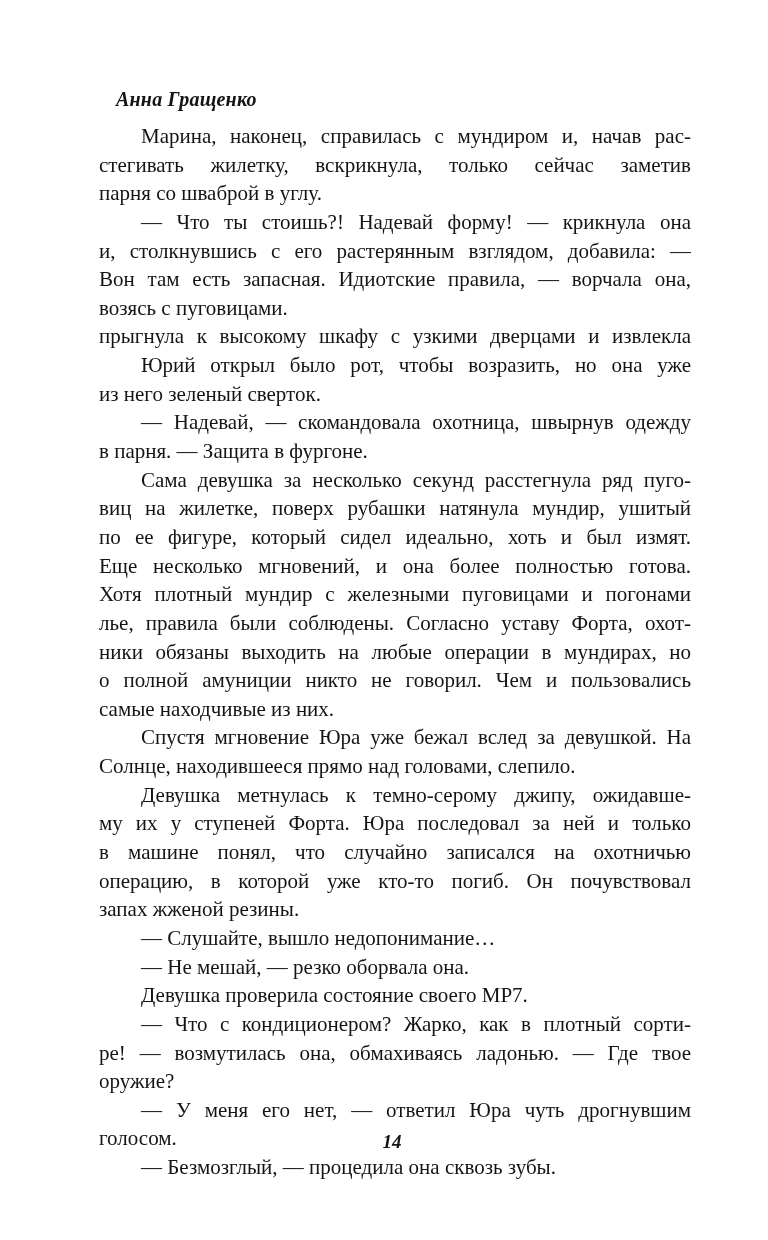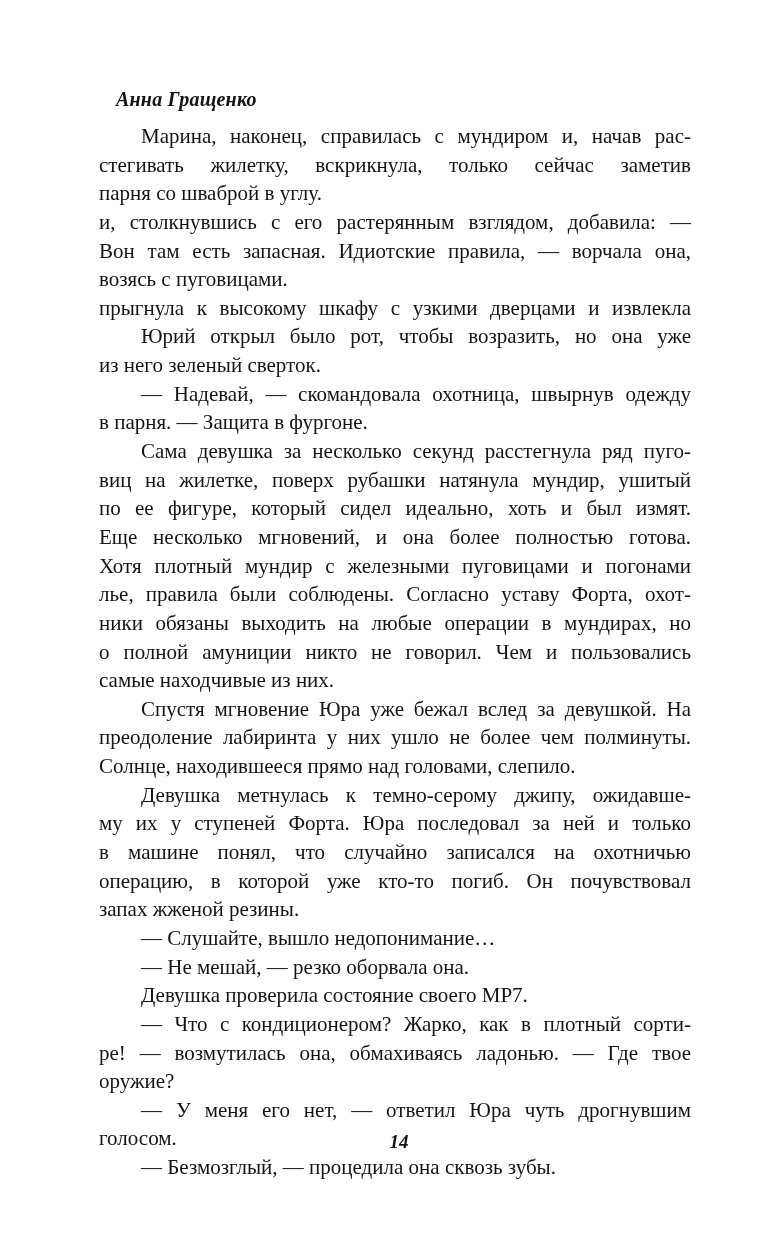--- a/index.html
+++ b/index.html
@@ -51,21 +51,21 @@
     overflow: hidden;
   }
   .line.first {
     text-indent: 42px;
   }
   .line.last {
     text-align-last: left;
   }
   .page-number {
     position: absolute;
-    left: 103px;
+    left: 96px;
     top: 1130px;
     width: 592px;
     text-align: center;
     font-size: 19px;
     font-style: italic;
     font-weight: bold;
     line-height: 24px;
   }
 </style>
 </head>
@@ -74,20 +74,21 @@
 <div class="page">
   <div class="author">Анна Гращенко</div>
 
   <div class="text-block">
       <div class="paragraph">
         <div class="line first">Марина, наконец, справилась с мундиром и, начав рас-</div>
         <div class="line">стегивать жилетку, вскрикнула, только сейчас заметив</div>
         <div class="line last">парня со шваброй в углу.</div>
       </div>
       <div class="paragraph">
+        <div class="line first">— Что ты стоишь?! Надевай форму! — крикнула она</div>
         <div class="line">и, столкнувшись с его растерянным взглядом, добавила: —</div>
         <div class="line">Вон там есть запасная. Идиотские правила, — ворчала она,</div>
         <div class="line last">возясь с пуговицами.</div>
       </div>
       <div class="paragraph">
         <div class="line">прыгнула к высокому шкафу с узкими дверцами и извлекла</div>
         <div class="line first">Юрий открыл было рот, чтобы возразить, но она уже</div>
         <div class="line last">из него зеленый сверток.</div>
       </div>
       <div class="paragraph">
@@ -100,21 +101,20 @@
         <div class="line">по ее фигуре, который сидел идеально, хоть и был измят.</div>
         <div class="line">Еще несколько мгновений, и она более полностью готова.</div>
         <div class="line">Хотя плотный мундир с железными пуговицами и погонами</div>
         <div class="line">лье, правила были соблюдены. Согласно уставу Форта, охот-</div>
         <div class="line">ники обязаны выходить на любые операции в мундирах, но</div>
         <div class="line">о полной амуниции никто не говорил. Чем и пользовались</div>
         <div class="line last">самые находчивые из них.</div>
       </div>
       <div class="paragraph">
         <div class="line first">Спустя мгновение Юра уже бежал вслед за девушкой. На</div>
-        <div class="line">преодоление лабиринта у них ушло не более чем полминуты.</div>
         <div class="line last">Солнце, находившееся прямо над головами, слепило.</div>
       </div>
       <div class="paragraph">
         <div class="line first">Девушка метнулась к темно-серому джипу, ожидавше-</div>
         <div class="line">му их у ступеней Форта. Юра последовал за ней и только</div>
         <div class="line">в машине понял, что случайно записался на охотничью</div>
         <div class="line">операцию, в которой уже кто-то погиб. Он почувствовал</div>
         <div class="line last">запах жженой резины.</div>
       </div>
       <div class="paragraph">

